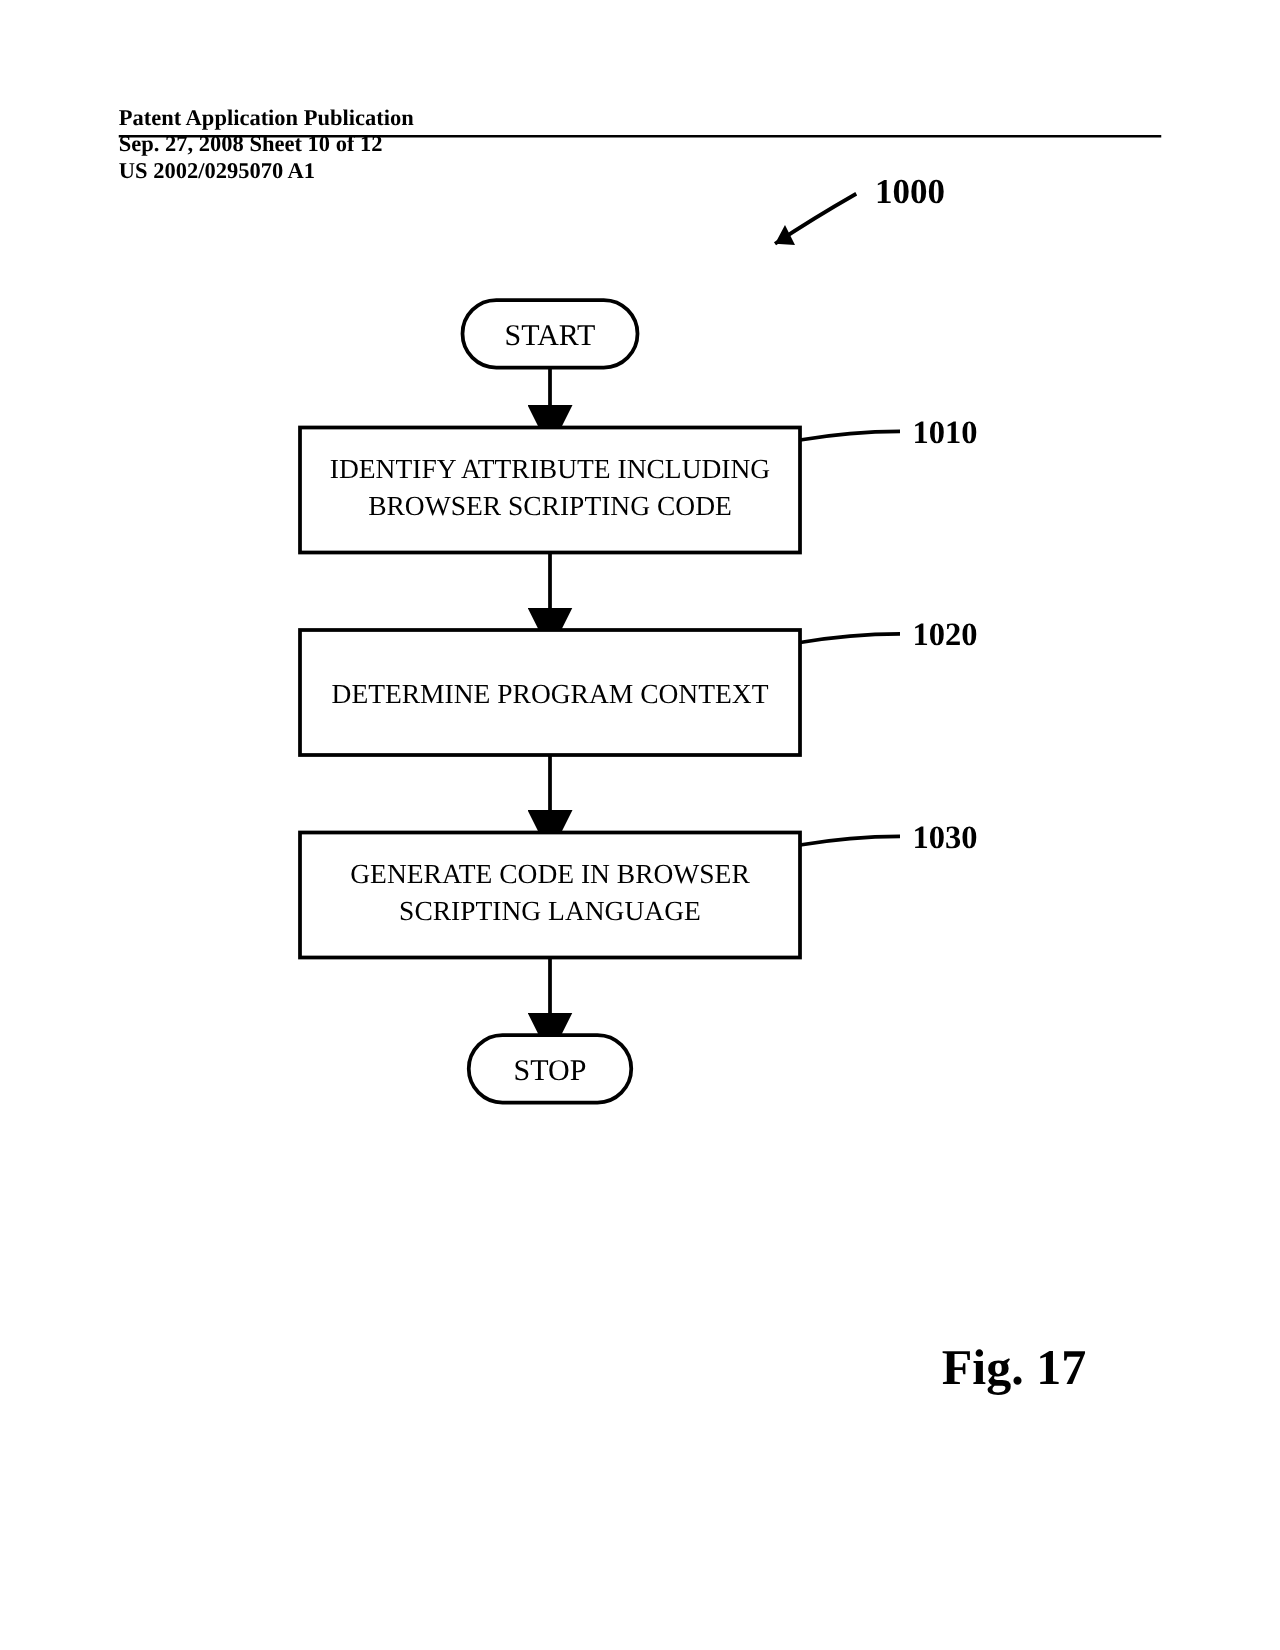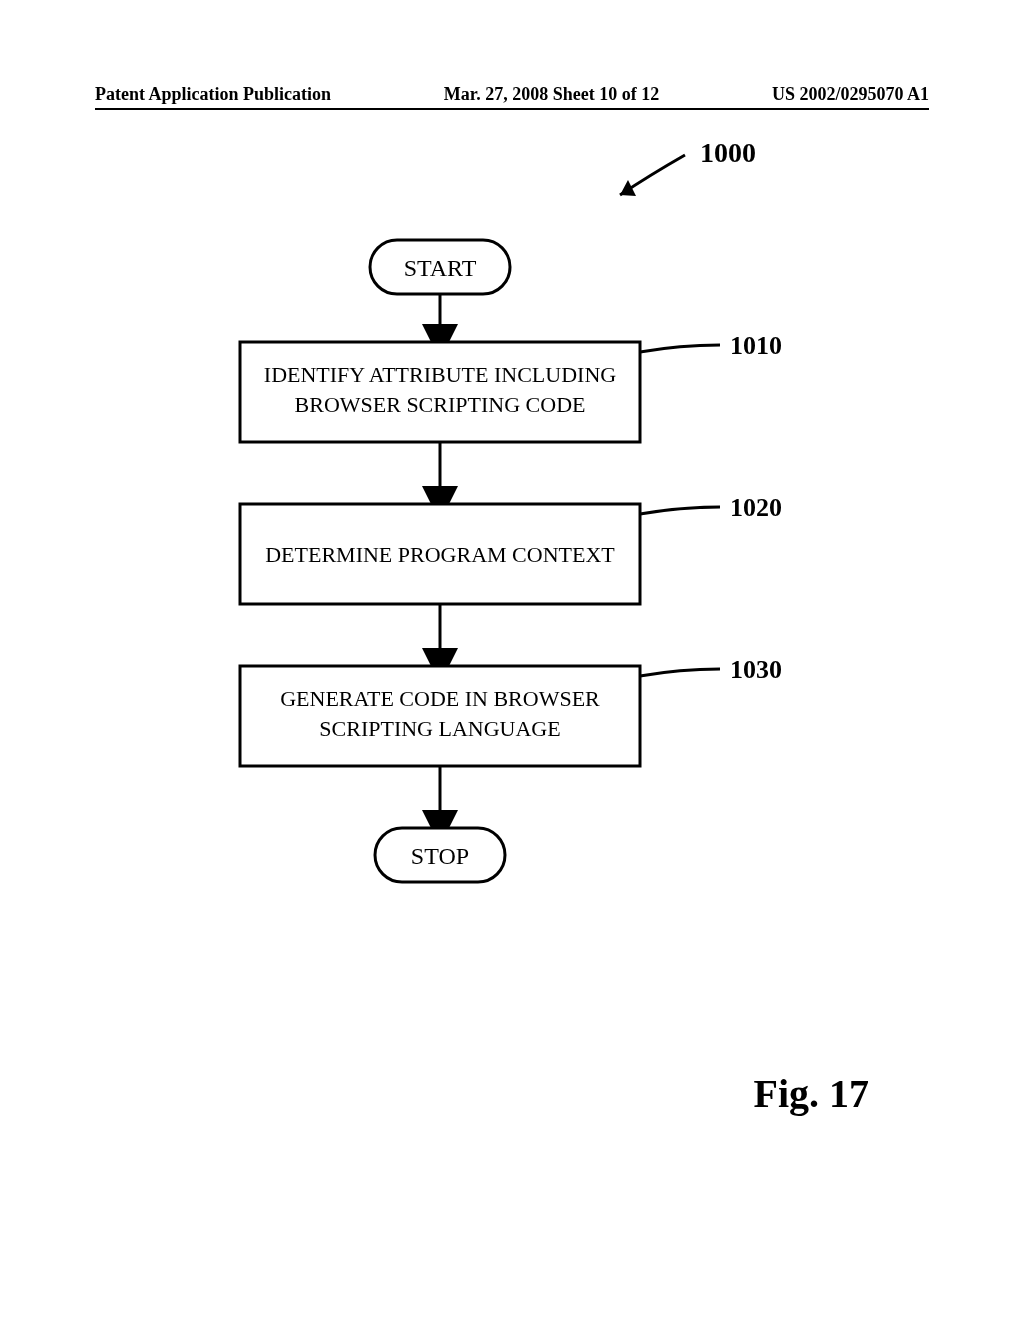--- a/index.html
+++ b/index.html
@@ -17,20 +17,21 @@
   }
   .header {
     position: absolute;
     top: 84px;
     left: 95px;
     right: 95px;
     display: flex;
     justify-content: space-between;
     font-size: 18px;
     font-weight: bold;
+    flex-direction: column;
   }
   .header-rule {
     position: absolute;
     top: 108px;
     left: 95px;
     right: 95px;
     border-top: 2px solid #000;
   }
   .svg-wrap {
     position: absolute;
@@ -50,21 +51,21 @@
     font-family: "Times New Roman", Times, serif;
   }
 </style>
 </head>
 <body>
 
 <div class="page">
 
   <div class="header">
     <span>Patent Application Publication</span>
-    <span>Mar. 27, 2008  Sheet 10 of 12</span>
+    <span>Sep. 27, 2008  Sheet 10 of 12</span>
     <span>US 2002/0295070 A1</span>
   </div>
   <div class="header-rule"></div>
 
   <div class="svg-wrap">
     <svg width="1024" height="900" viewBox="0 0 1024 900">
       <defs>
         <marker id="arrowhead" markerWidth="12" markerHeight="12" refX="2" refY="6" orient="auto">
           <polygon points="0,0 12,6 0,12" fill="#000"></polygon>
         </marker>

